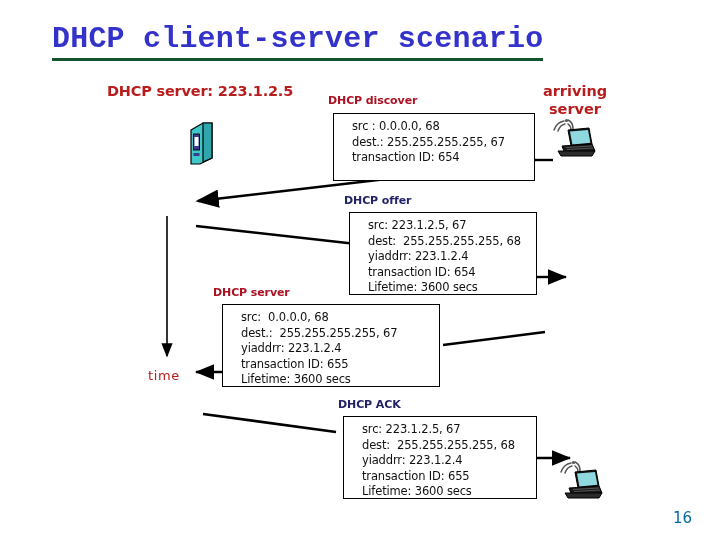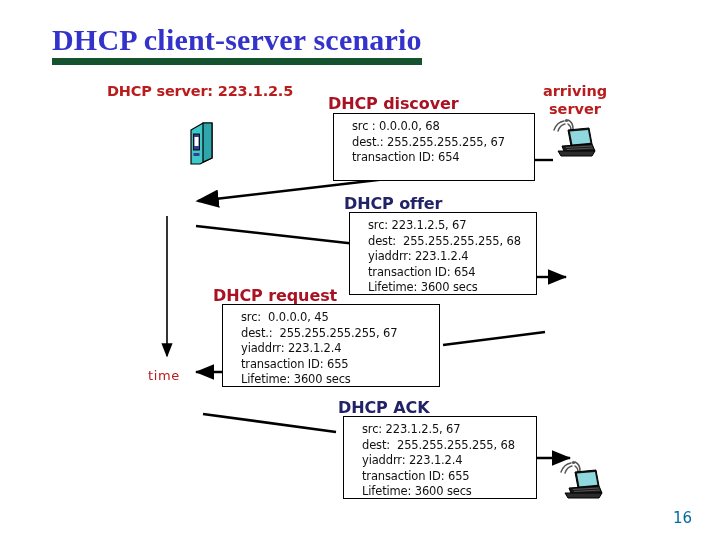--- a/index.html
+++ b/index.html
@@ -14,27 +14,27 @@
     background: #ffffff;
     overflow: hidden;
     font-family: "DejaVu Sans", sans-serif;
   }
 
   
   #slide-title {
     position: absolute;
     left: 52px;
     top: 24px;
-    font-family: Liberation Serif, serif;
+    font-family: Liberation Mono, monospace;
     font-size: 30px;
     font-weight: bold;
     color: #3333cc;
     letter-spacing: 0.2px;
     white-space: nowrap;
-    border-bottom: 7px solid #14532d;
+    border-bottom: 3px solid #14532d;
     padding-bottom: 2px;
     line-height: 1.05;
   }
 
   
   .label-bold {
     position: absolute;
     font-family: "DejaVu Sans", sans-serif;
     font-weight: bold;
     color: #b91c1c;
@@ -74,21 +74,21 @@
     top: 509px;
     font-size: 15px;
     color: #0369a1;
     font-family: "DejaVu Sans", sans-serif;
   }
 
   
   .msg-caption {
     position: absolute;
     font-family: "DejaVu Sans", sans-serif;
-    font-size: 16px;
+    font-size: 11px;
     font-weight: bold;
     white-space: nowrap;
     letter-spacing: -0.1px;
   }
   .caption-red  { color: #aa1122; }
   .caption-blue { color: #222266; }
 
   
   .msg-box {
     position: absolute;
@@ -233,23 +233,23 @@
 
   <div class="msg-caption caption-blue" style="left:344px; top:194px;">DHCP offer</div>
   <div class="msg-box" style="left:349px; top:212px; width:188px; height:83px;">
     <div class="line">src: 223.1.2.5, 67</div>
     <div class="line">dest:  255.255.255.255, 68</div>
     <div class="line">yiaddrr: 223.1.2.4</div>
     <div class="line">transaction ID: 654</div>
     <div class="line">Lifetime: 3600 secs</div>
   </div>
 
-  <div class="msg-caption caption-red" style="left:213px; top:286px;">DHCP request</div>
+  <div class="msg-caption caption-red" style="left:213px; top:286px;">DHCP server</div>
   <div class="msg-box" style="left:222px; top:304px; width:218px; height:83px;">
-    <div class="line">src:  0.0.0.0, 45</div>
+    <div class="line">src:  0.0.0.0, 68</div>
     <div class="line">dest.:  255.255.255.255, 67</div>
     <div class="line">yiaddrr: 223.1.2.4</div>
     <div class="line">transaction ID: 655</div>
     <div class="line">Lifetime: 3600 secs</div>
   </div>
 
   <div class="msg-caption caption-blue" style="left:338px; top:398px;">DHCP ACK</div>
   <div class="msg-box" style="left:343px; top:416px; width:194px; height:83px;">
     <div class="line">src: 223.1.2.5, 67</div>
     <div class="line">dest:  255.255.255.255, 68</div>

